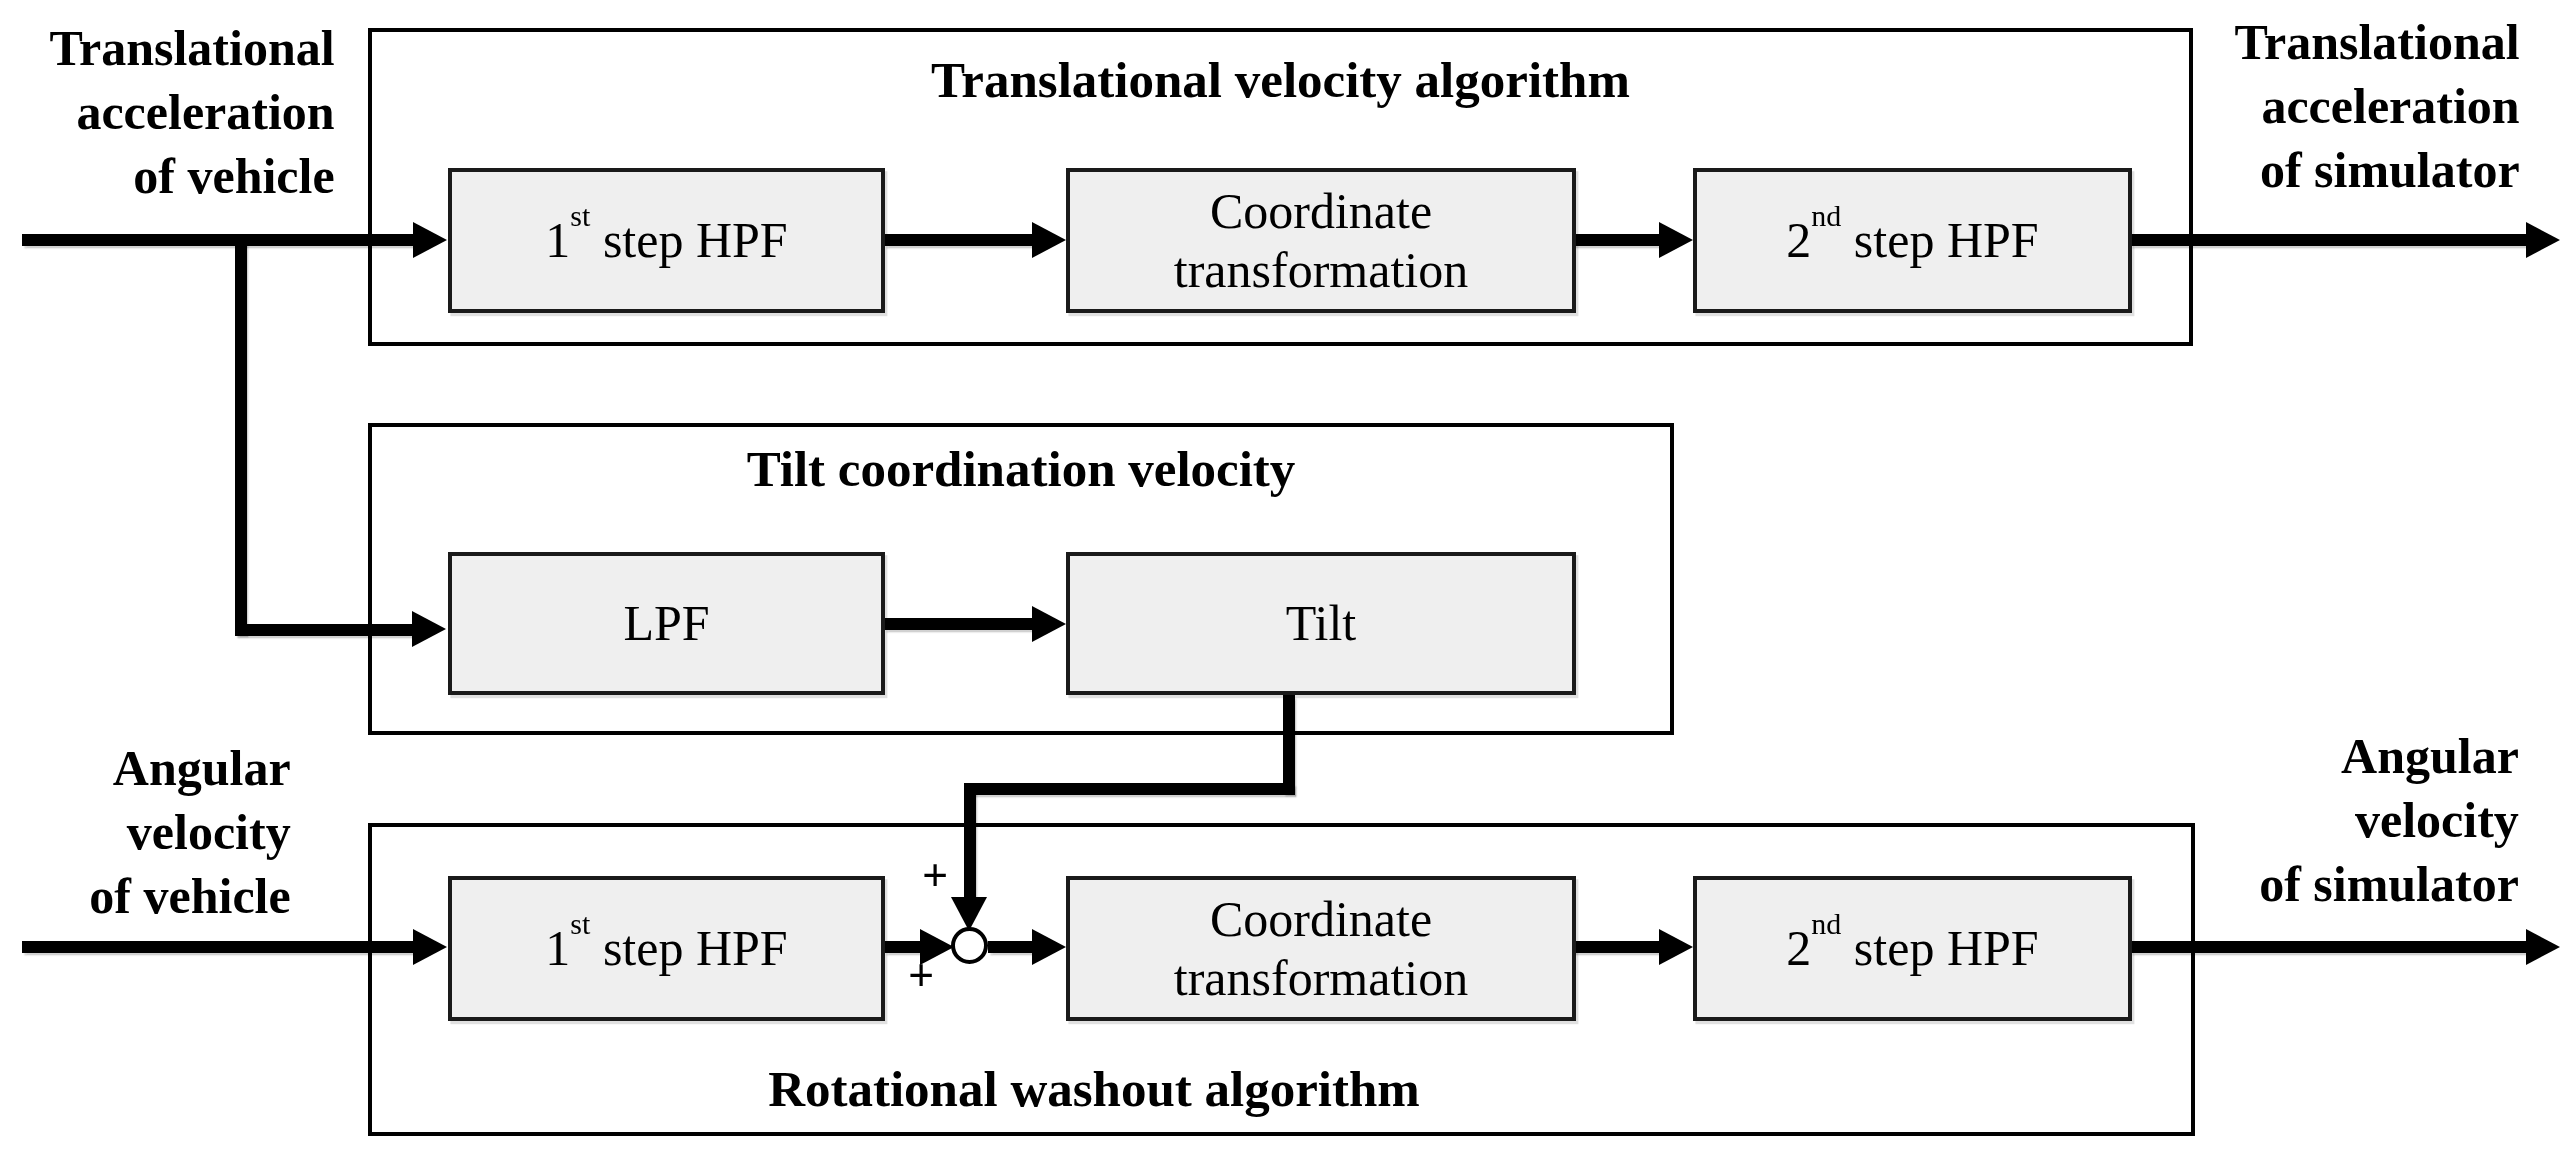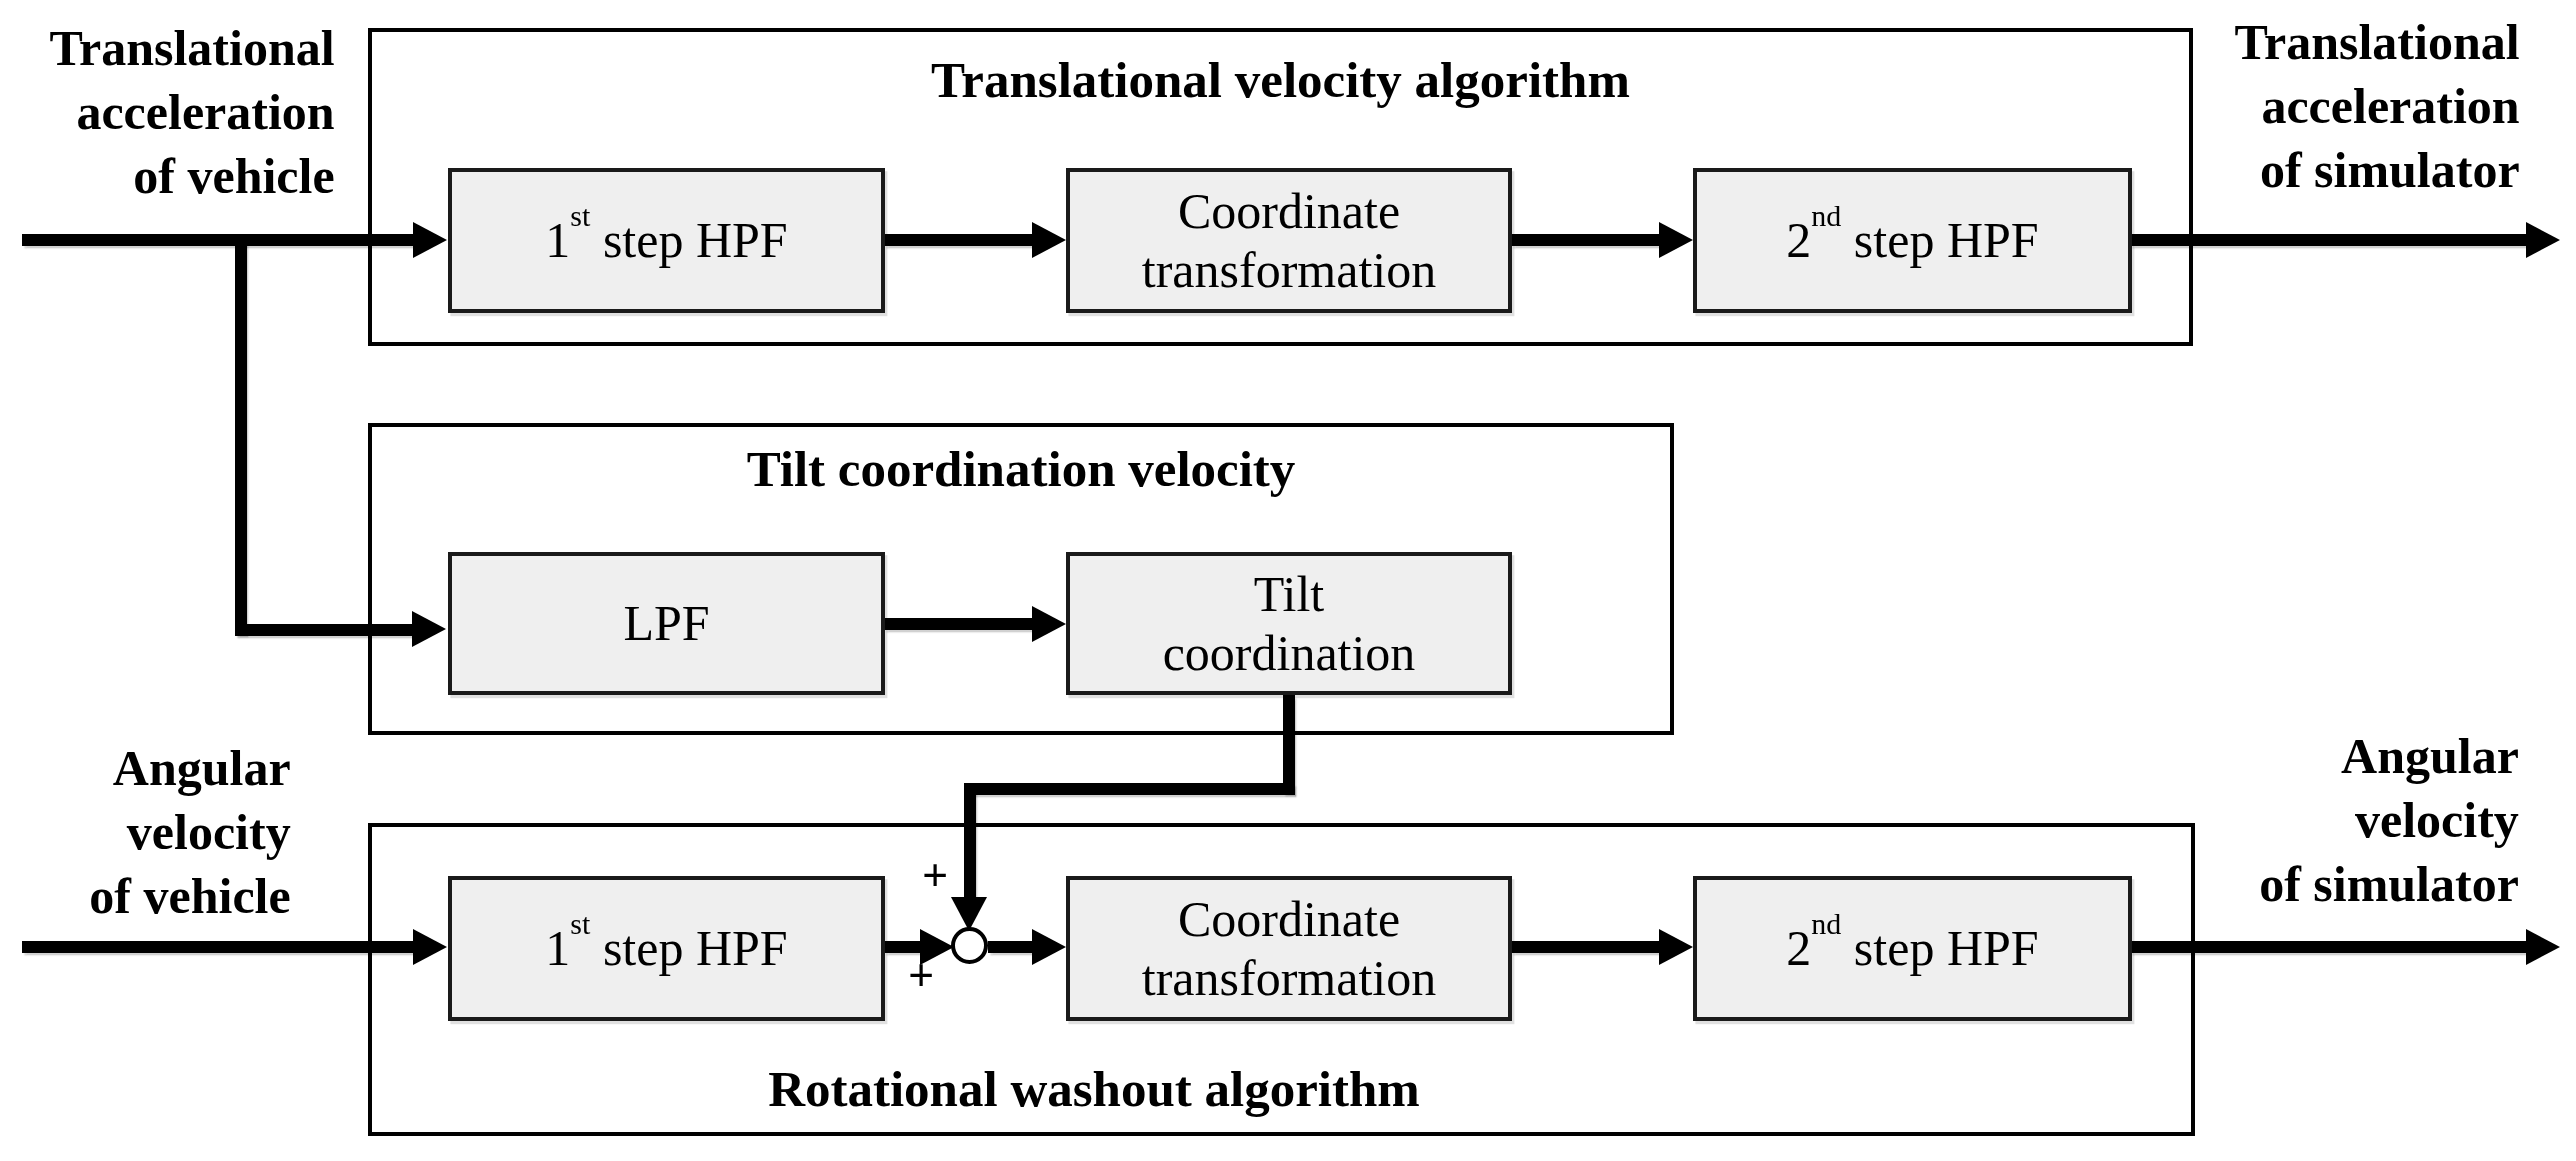--- a/index.html
+++ b/index.html
@@ -28,21 +28,21 @@
     position:absolute;background:var(--blockFill,#efefef);
     border:4px solid var(--blockBorder,#1a1a1a);box-sizing:border-box;
     display:flex;flex-direction:column;align-items:center;justify-content:center;
     font-size:50px;line-height:59px;text-align:center;white-space:nowrap;
     box-shadow:2.4px 3.2px 0 rgba(0,0,0,0.12);
   }
   .row1{top:168px;height:145px;}
   .row2{top:552px;height:143px;}
   .row3{top:876px;height:145px;}
   .col1{left:448px;width:437px;}
-  .col2{left:1066px;width:446px;}
+  .col2{left:1066px;width:510px;}
   .col3{left:1693px;width:439px;}
   .block sup{font-size:60%;line-height:0;position:relative;top:-0.45em;}
   
   .sig{position:absolute;background:var(--ink,#000);box-shadow:2.4px 3.2px 1.6px rgba(0,0,0,0.18);}
   .head-r{position:absolute;width:0;height:0;border-style:solid;
     border-width:18.4px 0 18.4px 34px;
     border-color:transparent transparent transparent var(--ink,#000);}
   .head-d{position:absolute;width:0;height:0;border-style:solid;
     border-width:34px 18.4px 0 18.4px;
     border-color:var(--ink,#000) transparent transparent transparent;}
@@ -154,21 +154,20 @@
   </div>
   <div class="block row1 col3">
     <div><span>2</span><sup>nd</sup><span> step HPF</span></div>
   </div>
 
   <div class="block row2 col1">
     <div>LPF</div>
   </div>
   <div class="block row2 col2">
     <div>Tilt</div>
-    <div>coordination</div>
   </div>
 
   <div class="block row3 col1">
     <div><span>1</span><sup>st</sup><span> step HPF</span></div>
   </div>
   <div class="block row3 col2">
     <div>Coordinate</div>
     <div>transformation</div>
   </div>
   <div class="block row3 col3">

